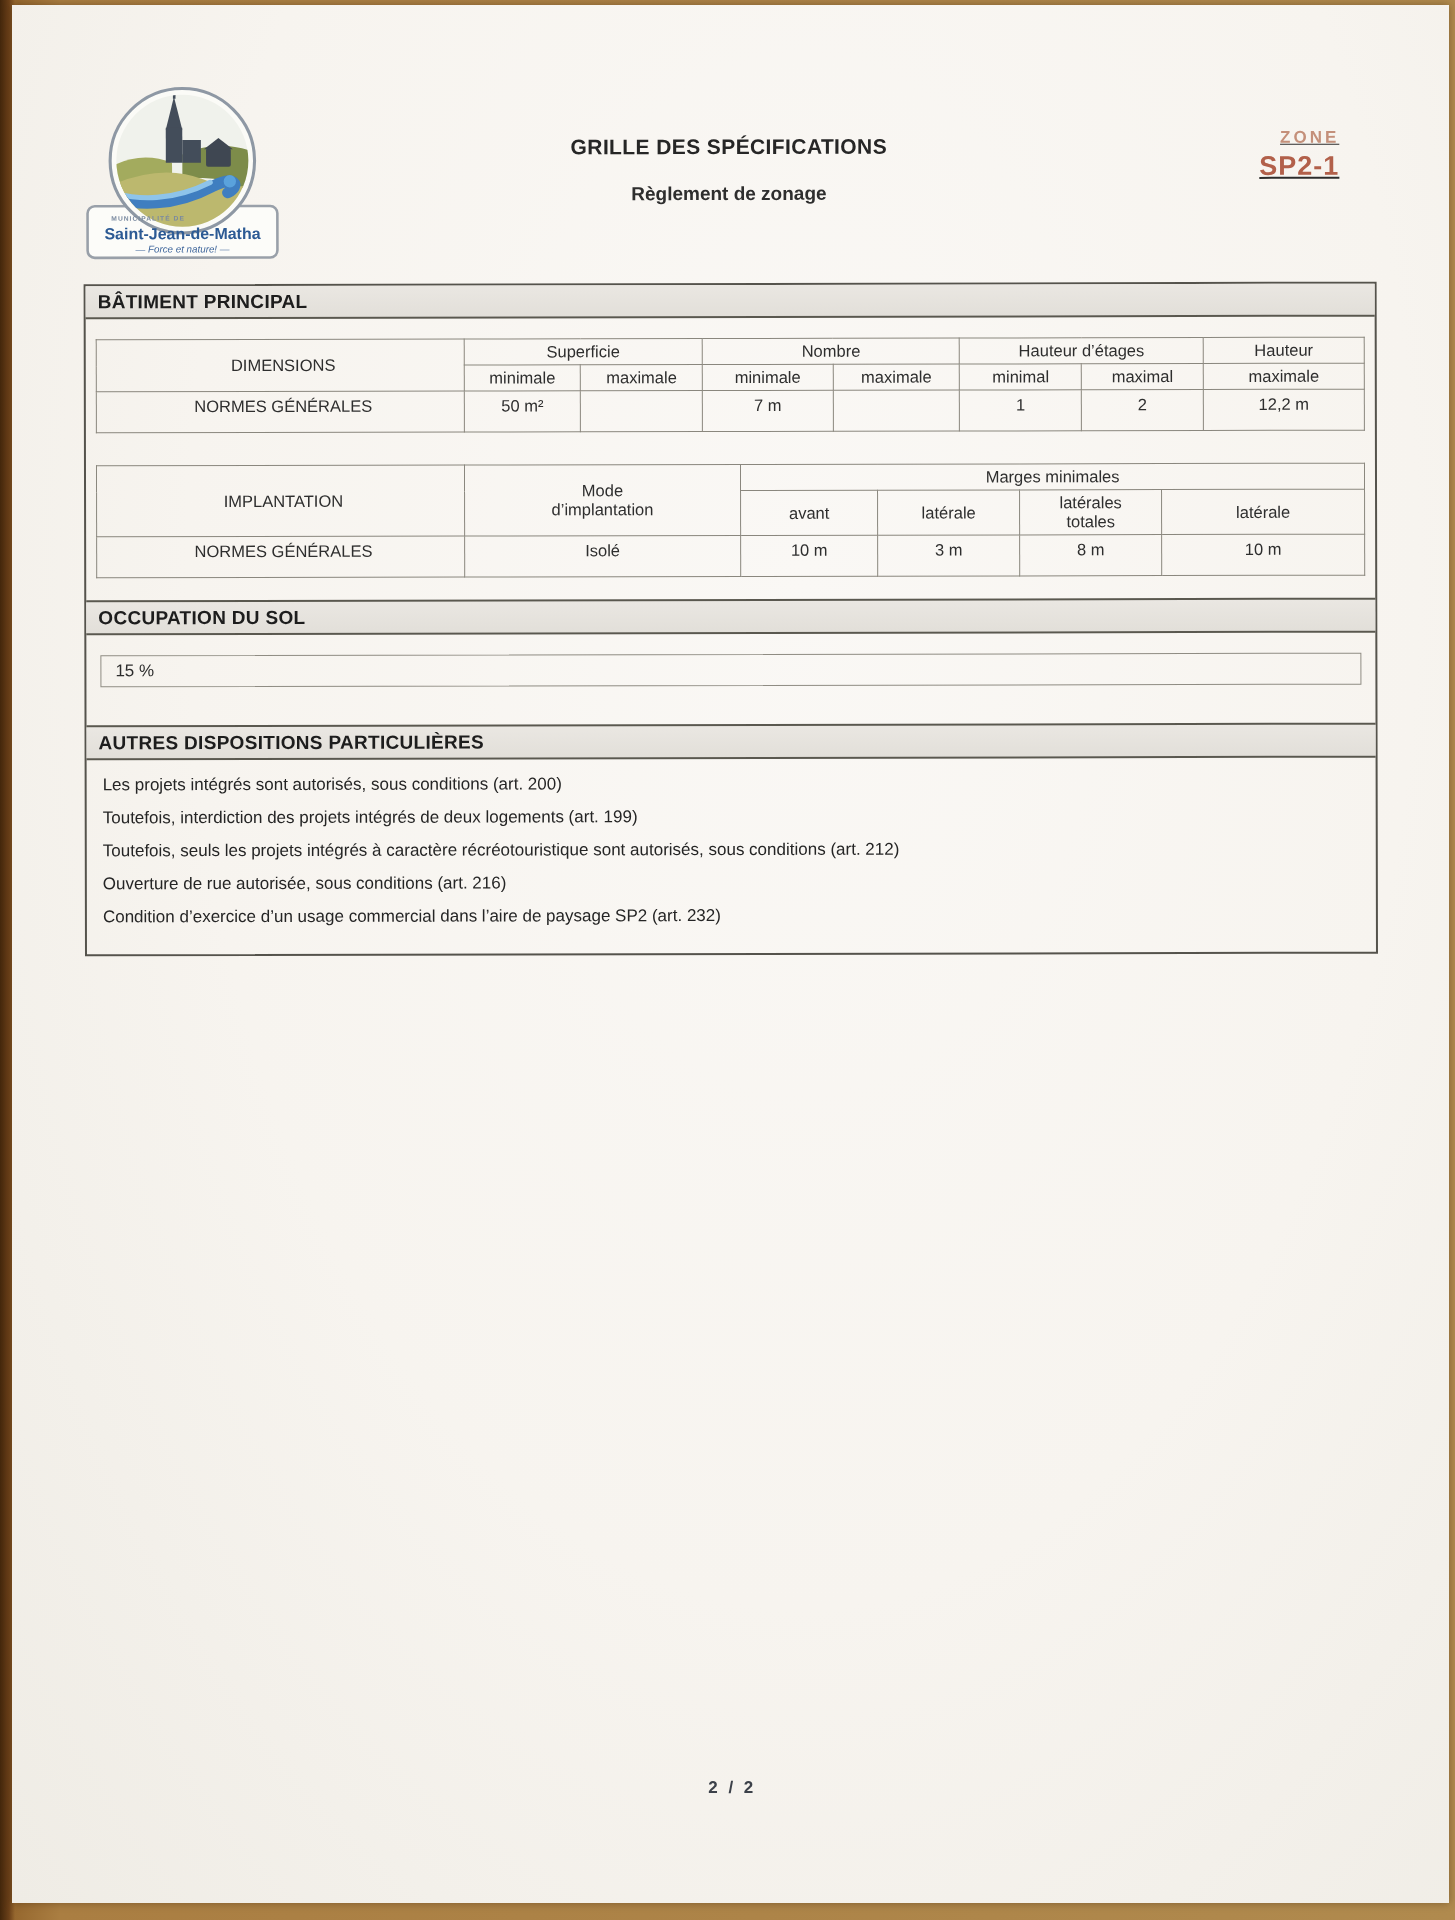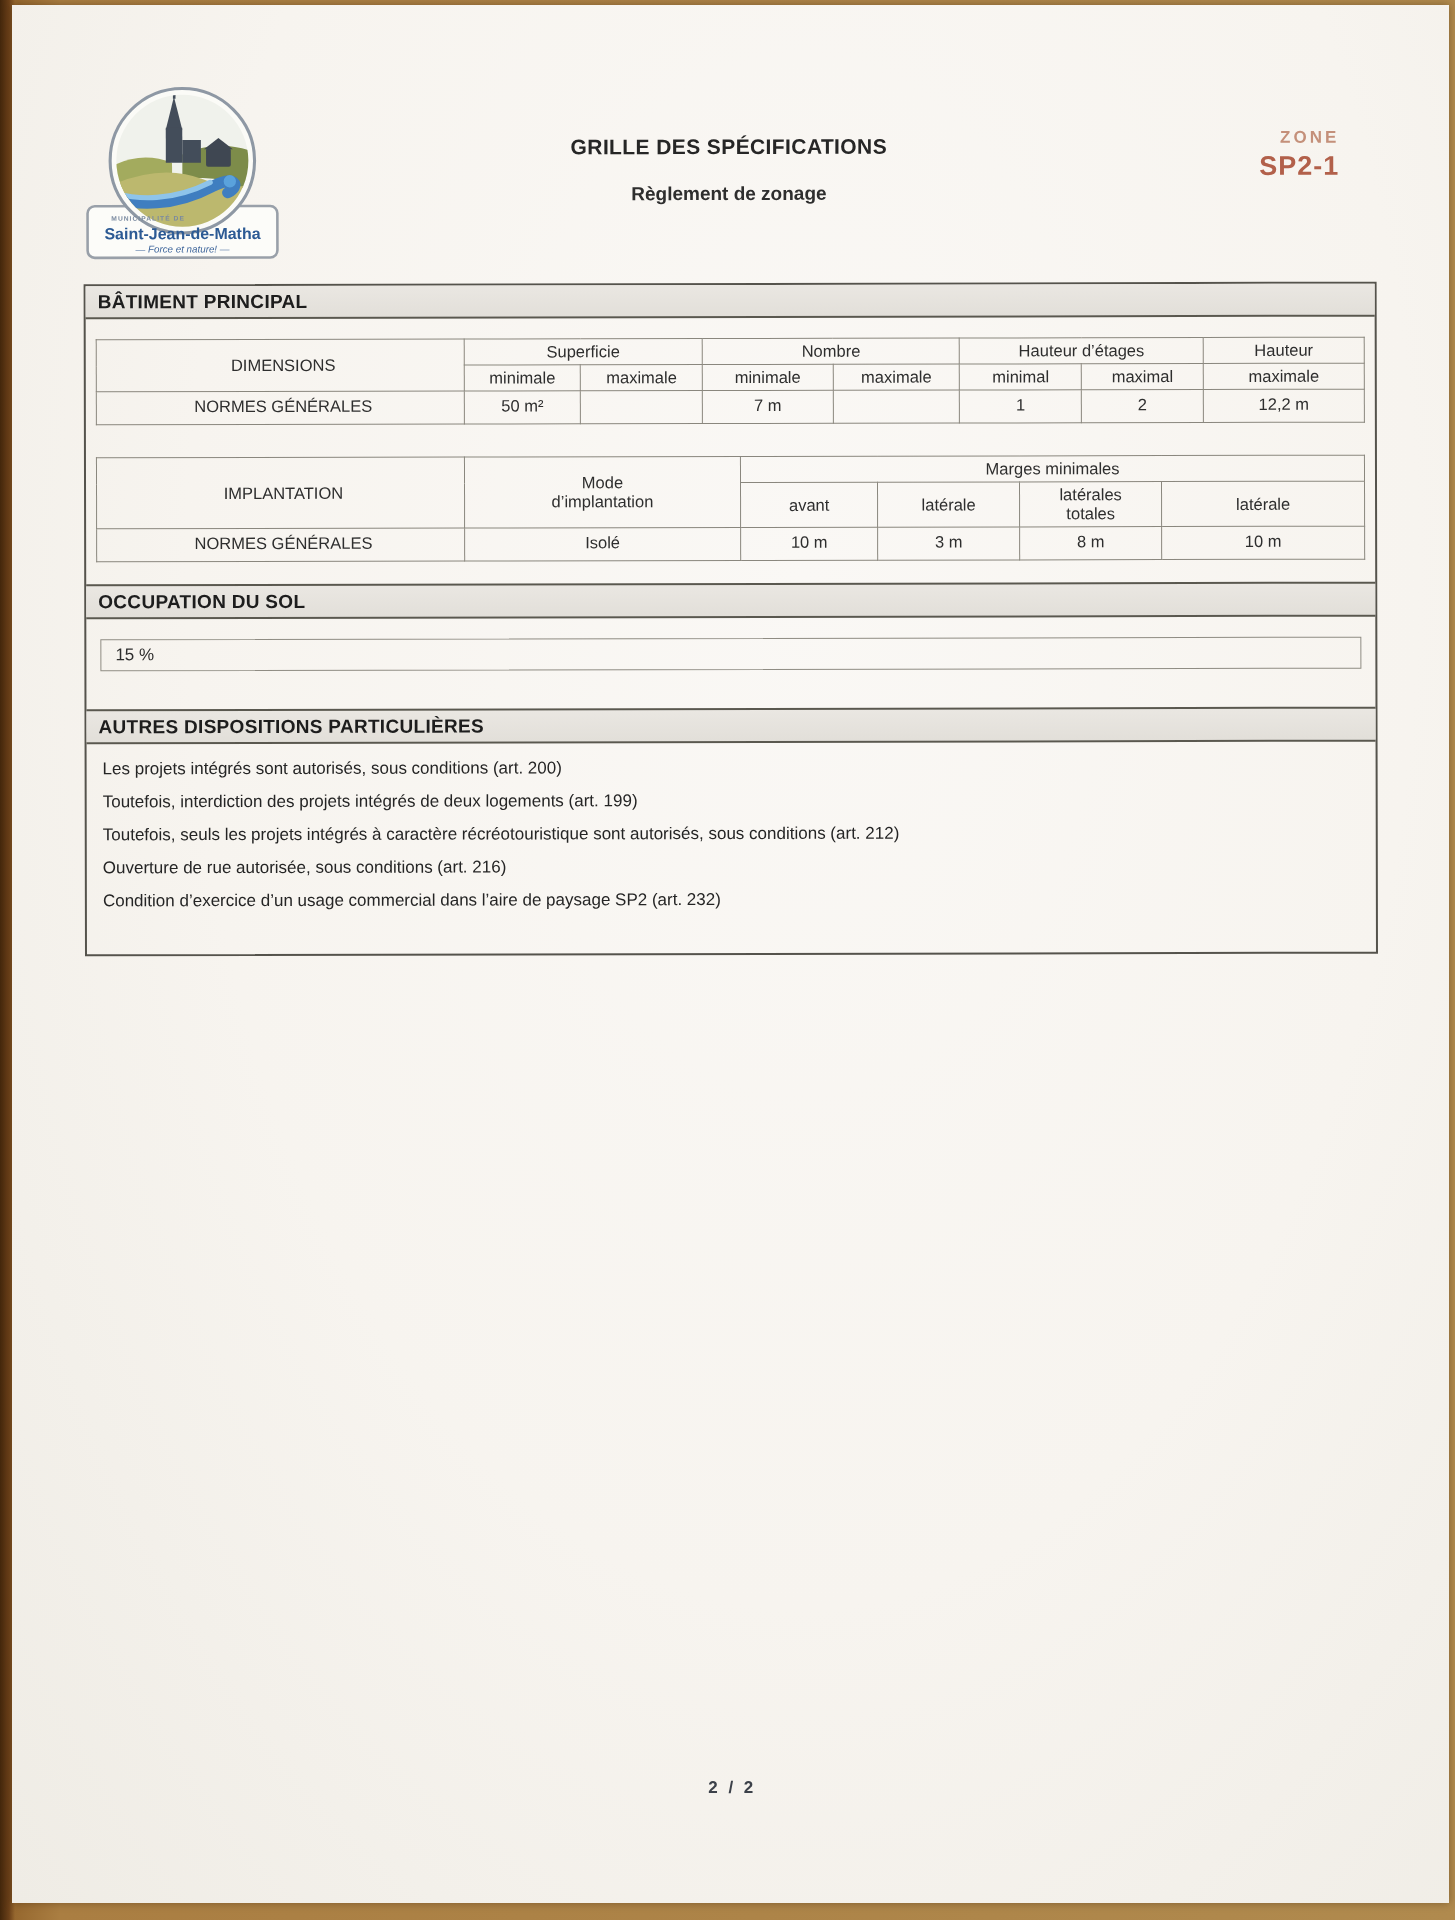--- a/index.html
+++ b/index.html
@@ -17,21 +17,21 @@
     box-shadow: 0 0 8px rgba(55,32,8,0.4);
     color: #2c2c2c;
   }
   .doc { position: absolute; inset: 0; transform: rotate(-0.12deg); }
 
   
   .logo { position: absolute; left: 74px; top: 80px; width: 196px; height: 176px; }
   .titleblock { position: absolute; left: 0; right: 0; top: 130px; text-align: center; }
   .main-title { font-size: 21px; font-weight: bold; letter-spacing: 0.4px; color: #262626; }
   .sub-title  { margin-top: 24px; font-size: 19px; font-weight: bold; color: #2e2e2e; }
-  .zoneblock { position: absolute; top: 124px; right: 108px; text-align: right; }
+  .zoneblock { position: absolute; top: 124px; right: 108px; text-align: right; text-decoration: underline; }
   .zone-label { font-size: 17px; font-weight: bold; letter-spacing: 3px; color: var(--accentLight, #c4907a); }
   .zone-value { margin-top: 3px; font-size: 27px; font-weight: bold; letter-spacing: 1px; color: var(--accent, #b2604a); }
 
   
   .main-box {
     position: absolute; left: 73px; top: 278px; width: 1293px; height: 672px;
     border: 2px solid #55534c; box-sizing: border-box;
   }
   .band {
     background: linear-gradient(180deg, var(--band, #eae7e2), #e2dfd9);
@@ -48,21 +48,21 @@
     font-size: 16.5px; color: #2e2e2e;
     border: 1.5px solid #6f6d65;
   }
   table.grid td {
     border: 1px solid #8a877e;
     padding: 3px 6px;
     text-align: center;
     overflow: hidden; white-space: nowrap;
   }
   table.grid td.lbl { text-align: center; padding-left: 12px; }
-  table.grid td.vrow { padding-top: 5px; padding-bottom: 8px; }
+  table.grid td.vrow { padding-top: 5px; padding-bottom: 16px; }
   .two-line { line-height: 19px; }
   table.grid.implant { margin-top: 32px; }
 
   
   .kv {
     display: flex; margin: 20px 14px 0 14px;
     border: 1.5px solid #8f8c83; font-size: 17px;
   }
   .kv .k { width: 29%; padding: 5px 12px; border-right: 1px solid #8f8c83; box-sizing: border-box; }
   .kv .v { flex: 1; padding: 5px 14px; }

